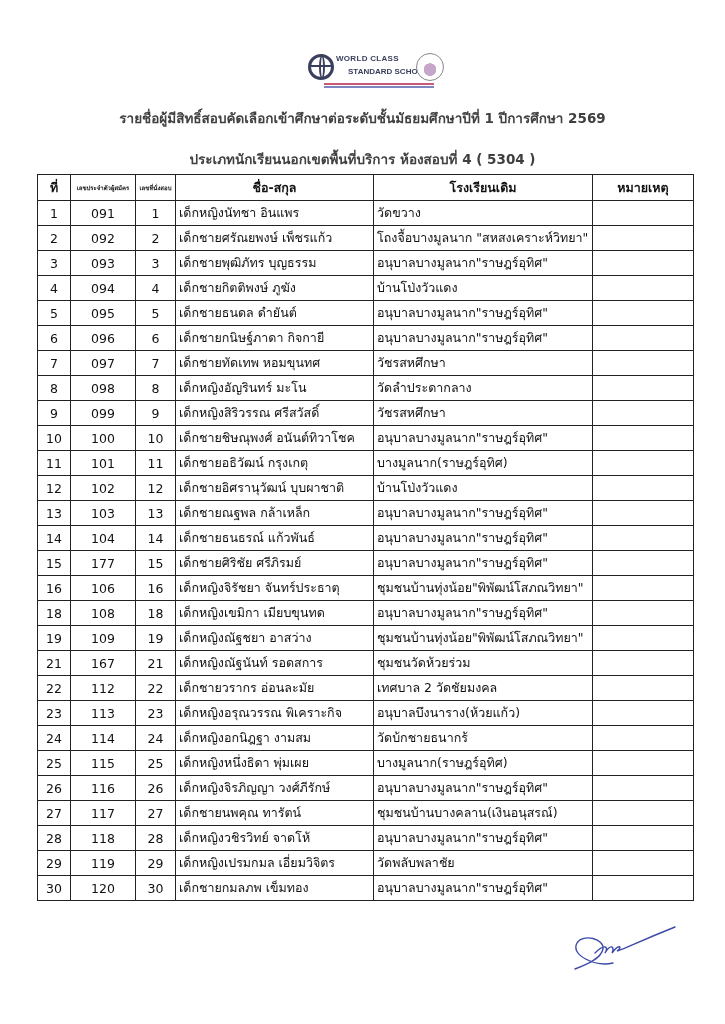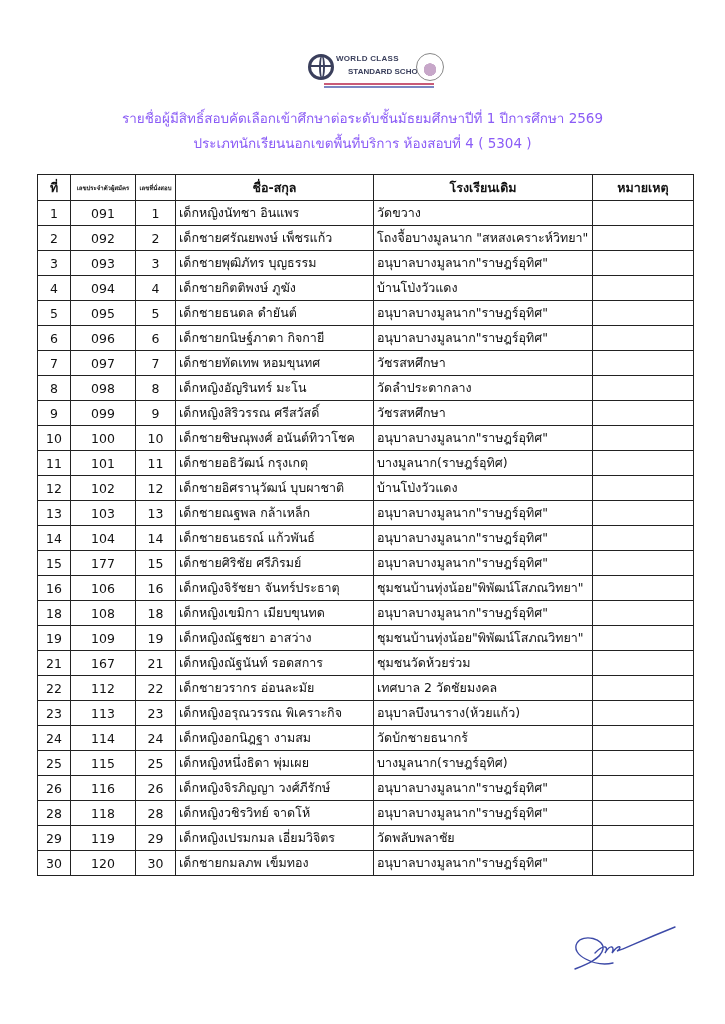--- a/index.html
+++ b/index.html
@@ -6,23 +6,23 @@
   body { width: 725px; height: 1024px; position: relative; overflow: hidden; font-family: "DejaVu Sans", "Liberation Sans", sans-serif; color: #111; }
   .logo { position: absolute; left: 300px; top: 52px; width: 150px; height: 42px; }
   .logo .globe { position: absolute; left: 8px; top: 2px; width: 26px; height: 26px; border-radius: 50%; border: 3px solid #3a3f5c; box-sizing: border-box; }
   .logo .globe::before { content: ""; position: absolute; left: 8px; top: -2px; width: 6px; height: 24px; border: 2px solid #3a3f5c; border-radius: 50%; box-sizing: border-box; }
   .logo .globe::after { content: ""; position: absolute; left: -2px; top: 8px; width: 24px; height: 2px; background: #3a3f5c; }
   .logo .wtxt1 { position: absolute; left: 36px; top: 2px; font-size: 8px; font-weight: bold; color: #3a3f5c; letter-spacing: 0.3px; font-family: "Liberation Sans", sans-serif; }
   .logo .wtxt2 { position: absolute; left: 28px; top: 15px; font-size: 8px; font-weight: bold; color: #3a3f5c; font-family: "Liberation Sans", sans-serif; padding-left: 20px; }
   .logo .seal { position: absolute; left: 116px; top: 1px; width: 28px; height: 28px; border-radius: 50%; border: 1px solid #888; box-sizing: border-box; background: radial-gradient(circle at 50% 60%, #c7a7c9 0 30%, #fff 32%); }
   .logo .bar1 { position: absolute; left: 24px; top: 31px; width: 110px; height: 2px; background: #c95b78; }
   .logo .bar2 { position: absolute; left: 24px; top: 34px; width: 110px; height: 2px; background: #7b86c2; }
-  .title { position: absolute; left: 0; width: 725px; text-align: center; font-weight: normal; font-size: 13.5px; color: #8b5cf6; }
+  .title { position: absolute; left: 0; width: 725px; text-align: center; font-weight: bold; font-size: 13.5px; color: #404040; }
   .title.t1 { top: 107px; }
-  .title.t2 { top: 132px; }
+  .title.t2 { top: 148px; }
   table.roster { position: absolute; left: 37px; top: 174px; border-collapse: collapse; table-layout: fixed; width: 656px; }
   table.roster th, table.roster td { border: 1.2px solid #222; height: 24px; padding: 0; font-size: 12.5px; overflow: hidden; white-space: nowrap; }
   table.roster th { font-weight: bold; text-align: center; height: 25px; }
   table.roster th.small { font-size: 6px; font-weight: bold; }
   table.roster td.c { text-align: center; }
   table.roster td.l { text-align: left; padding-left: 3px; }
   .sig { position: absolute; left: 565px; top: 925px; width: 120px; height: 45px; }
 </style>
 </head>
 <body>
@@ -245,20 +245,28 @@
       </tr>
       <tr>
         <td class="c">26</td>
         <td class="c">116</td>
         <td class="c">26</td>
         <td class="l">เด็กหญิงจิรภิญญา วงศ์ภีรักษ์</td>
         <td class="l">อนุบาลบางมูลนาก"ราษฎร์อุทิศ"</td>
         <td class="l"></td>
       </tr>
       <tr>
+        <td class="c">27</td>
+        <td class="c">117</td>
+        <td class="c">27</td>
+        <td class="l">เด็กชายนพคุณ ทารัตน์</td>
+        <td class="l">ชุมชนบ้านบางคลาน(เงินอนุสรณ์)</td>
+        <td class="l"></td>
+      </tr>
+      <tr>
         <td class="c">28</td>
         <td class="c">118</td>
         <td class="c">28</td>
         <td class="l">เด็กหญิงวชิรวิทย์ จาดโห้</td>
         <td class="l">อนุบาลบางมูลนาก"ราษฎร์อุทิศ"</td>
         <td class="l"></td>
       </tr>
       <tr>
         <td class="c">29</td>
         <td class="c">119</td>

